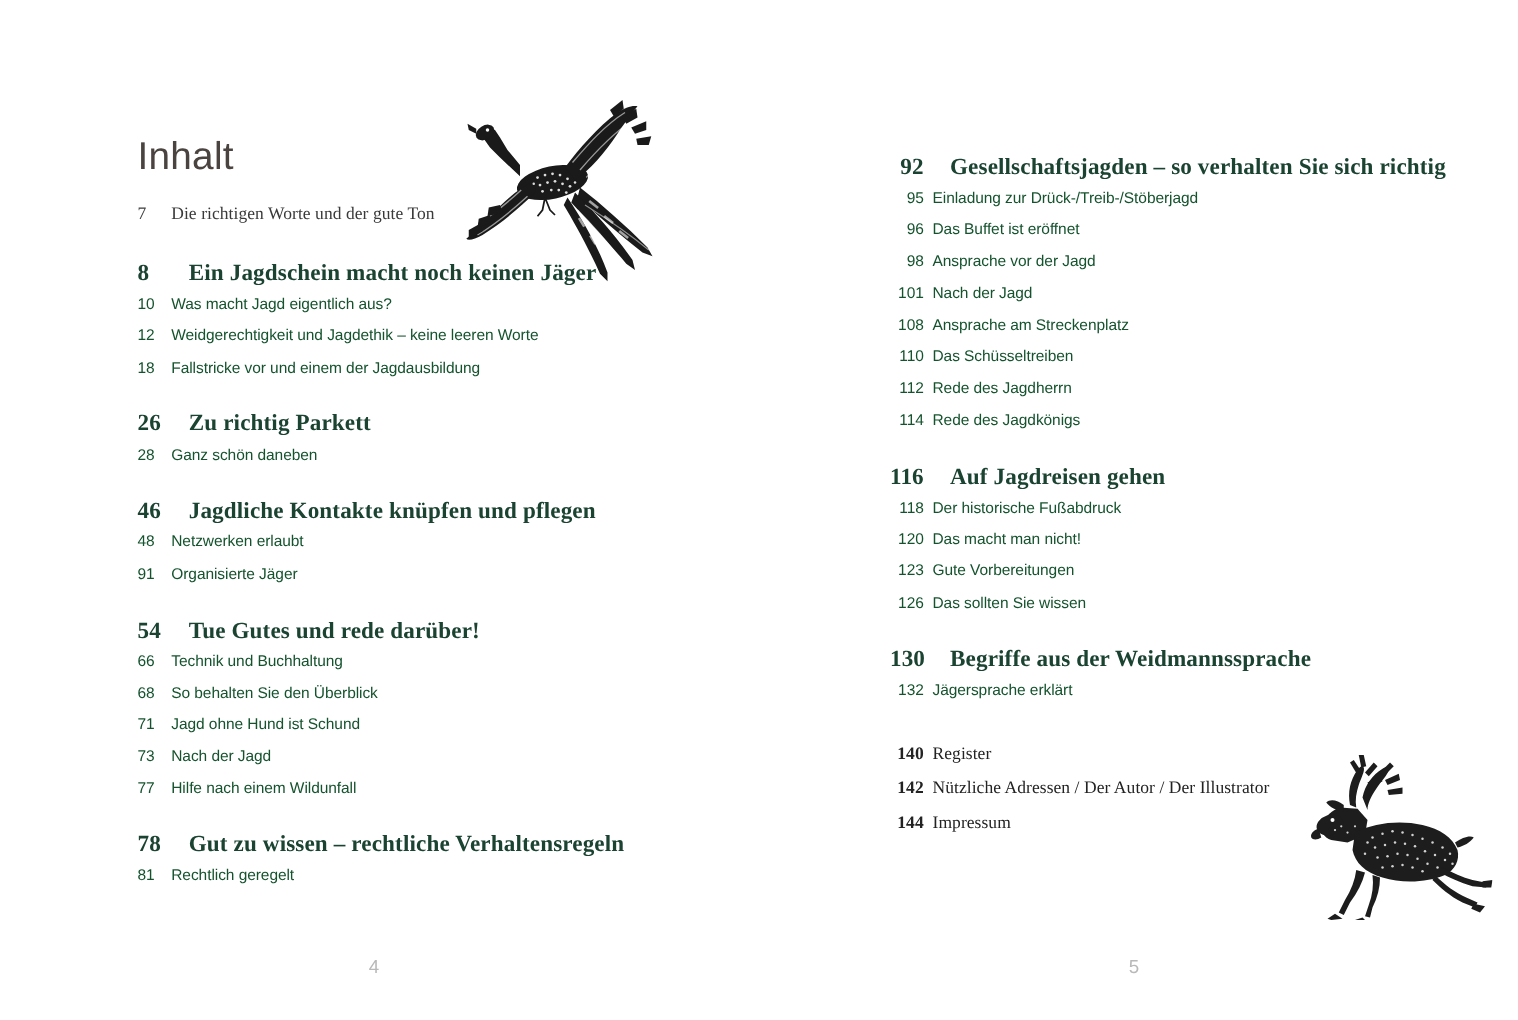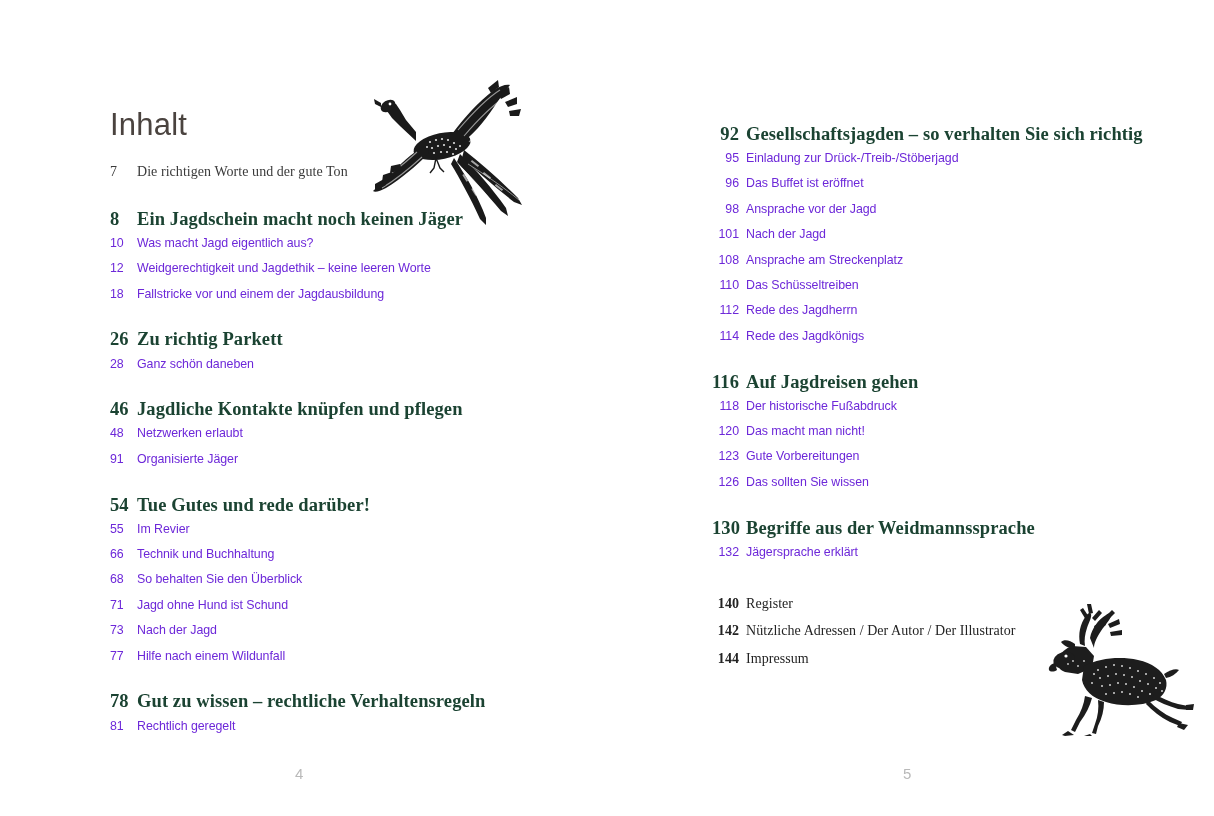--- a/index.html
+++ b/index.html
@@ -78,28 +78,29 @@
 
   
   .row.chapter {
     color: #1b4332;
     font-family: "Liberation Serif", serif;
     font-size: 18.5px;
     font-weight: 700;
     line-height: 1.30;
     margin-bottom: 5px;
     letter-spacing: 0.1px;
+    gap: 14px;
   }
   .row.chapter .num { font-weight: 700; }
   #col-left  .row.chapter .txt { padding-left: 0px; }
   #col-right .row.chapter .txt { padding-left: 7px; }
 
   
   .row.sub {
-    color: #6d28d9;
+    color: #14532d;
     font-family: "Liberation Sans", sans-serif;
     font-size: 12.4px;
     font-weight: 400;
     line-height: 1.2;
     margin-bottom: 10.5px;
     letter-spacing: -0.05px;
   }
   .row.sub:last-child { margin-bottom: 0; }
   #col-left  .row.sub .txt { padding-left: 0px; }
   #col-right .row.sub .txt { padding-left: 7px; }
@@ -349,24 +350,20 @@
           <span class="txt">Organisierte Jäger</span>
         </div>
       </div>
 
       <div class="toc-group">
         <div class="row chapter">
           <span class="num">54</span>
           <span class="txt">Tue Gutes und rede darüber!</span>
         </div>
         <div class="row sub">
-          <span class="num">55</span>
-          <span class="txt">Im Revier</span>
-        </div>
-        <div class="row sub">
           <span class="num">66</span>
           <span class="txt">Technik und Buchhaltung</span>
         </div>
         <div class="row sub">
           <span class="num">68</span>
           <span class="txt">So behalten Sie den Überblick</span>
         </div>
         <div class="row sub">
           <span class="num">71</span>
           <span class="txt">Jagd ohne Hund ist Schund</span>

